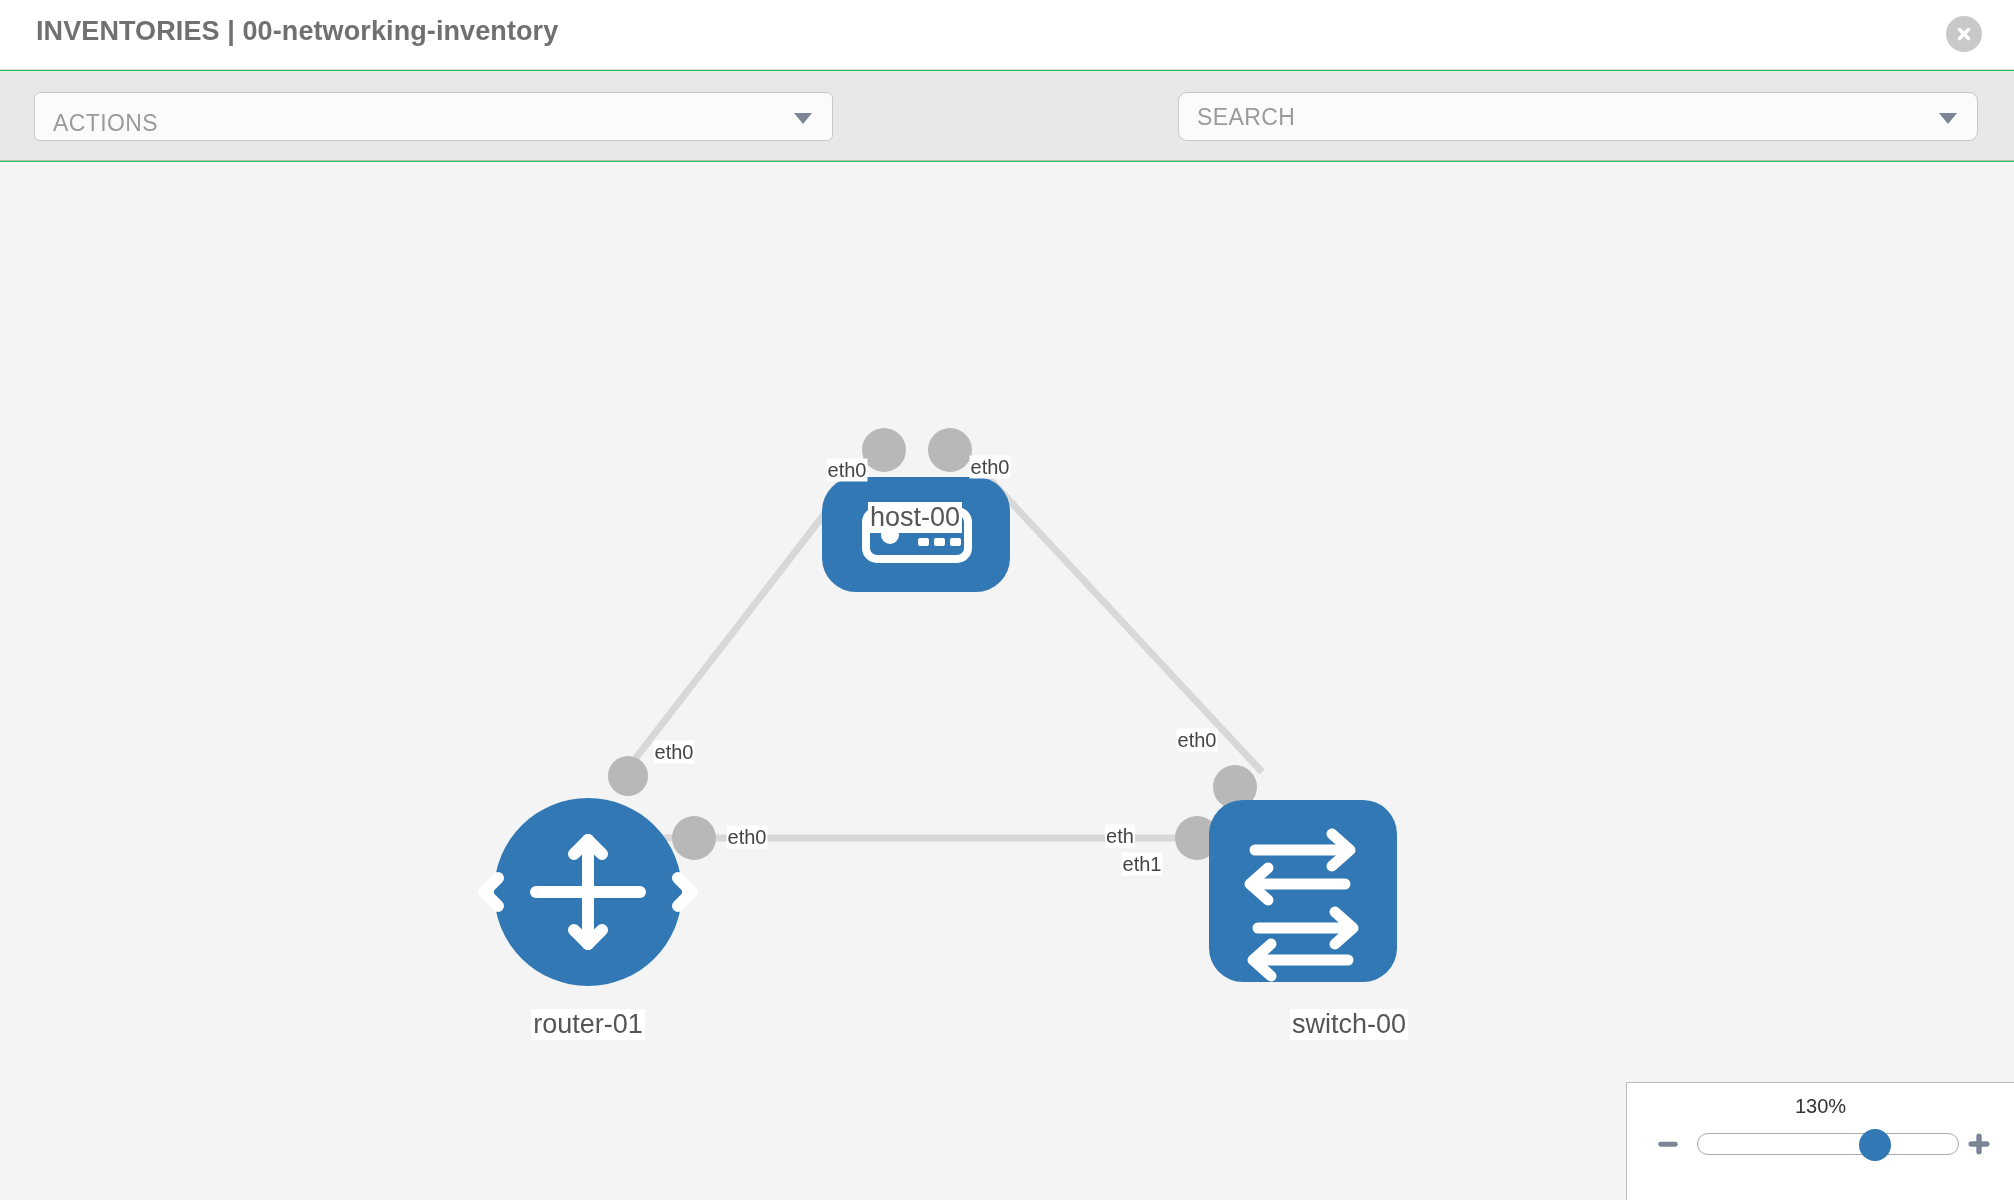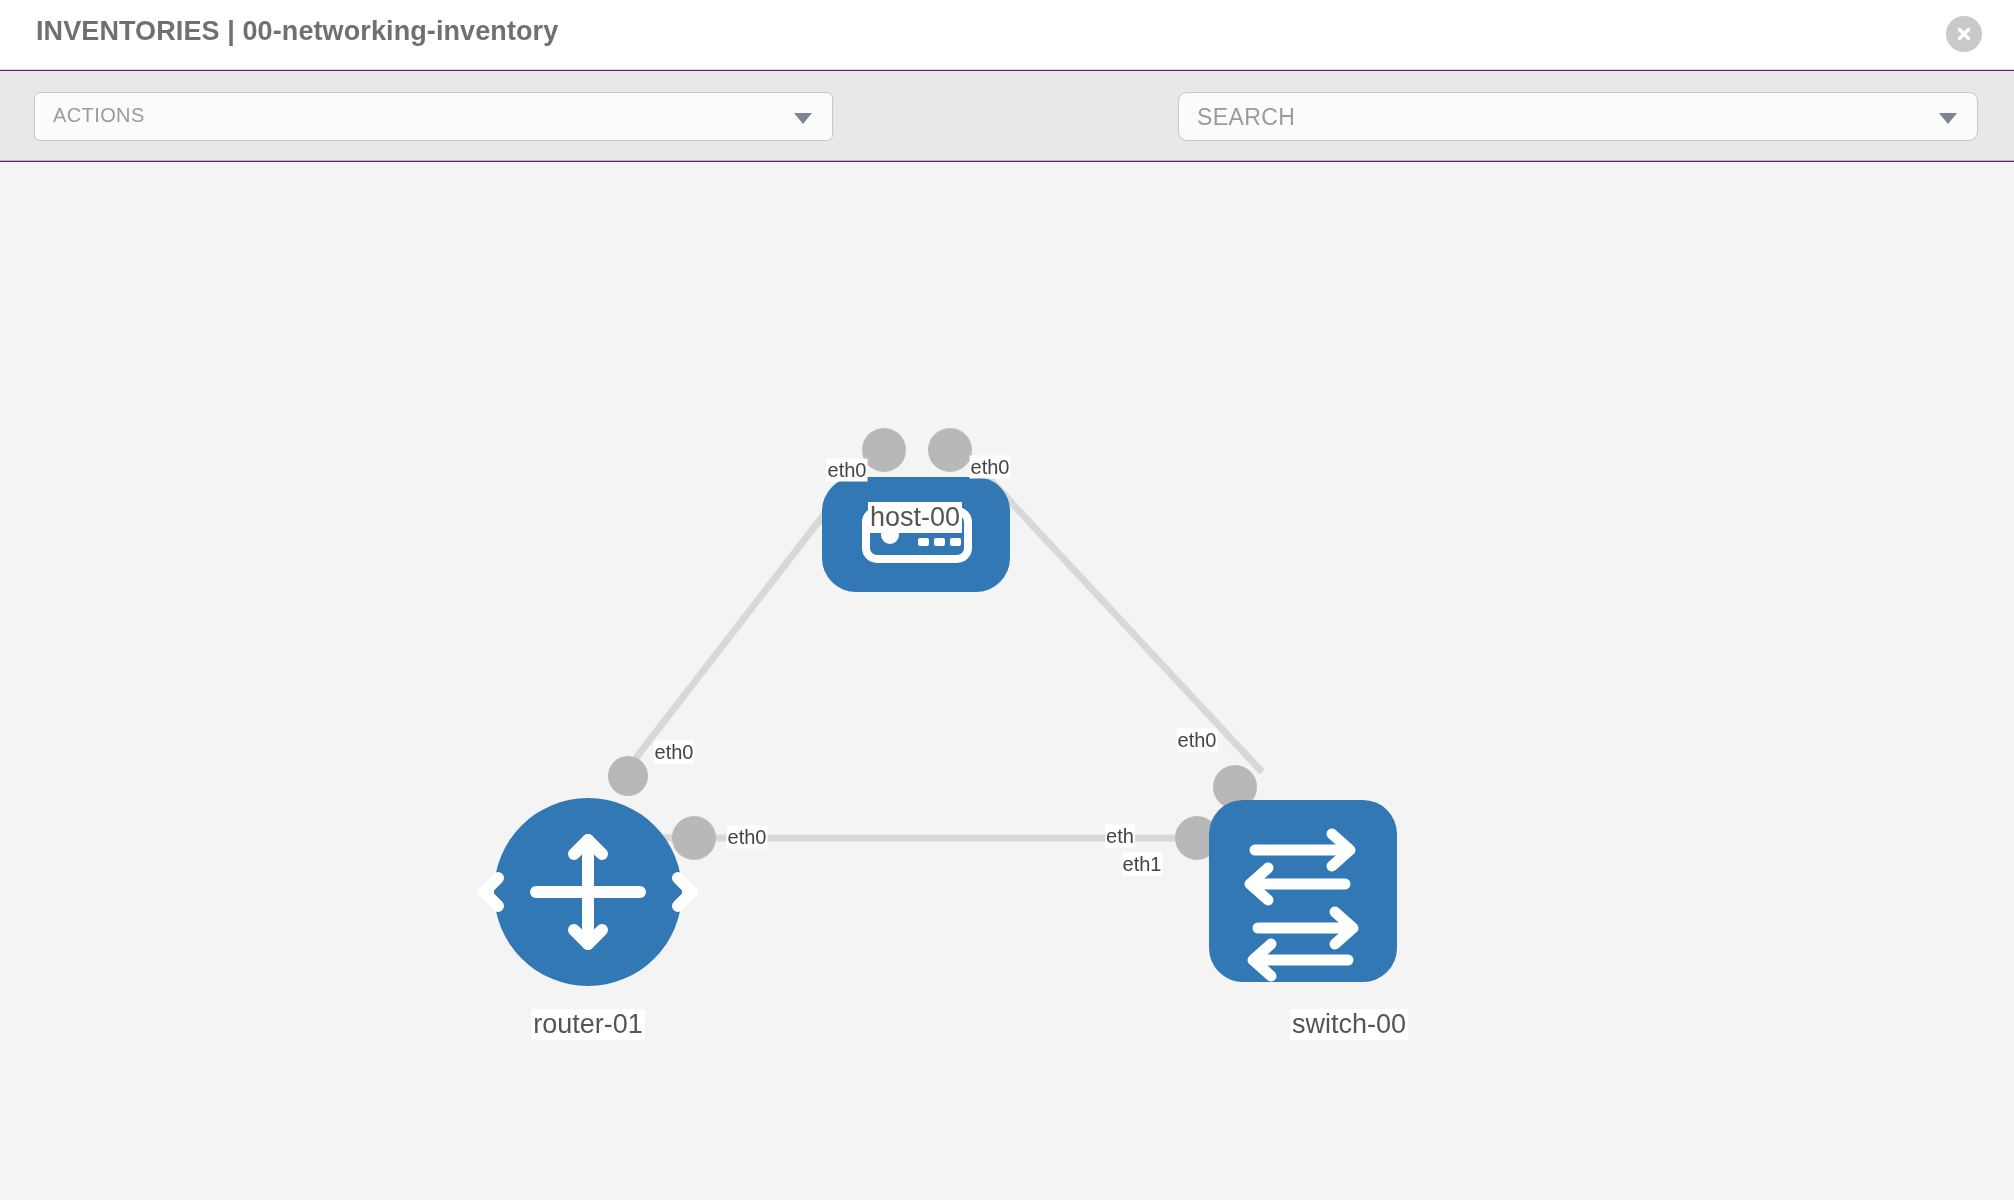--- a/index.html
+++ b/index.html
@@ -3,21 +3,21 @@
 <meta charset="utf-8">
 <title>Inventory Topology</title>
 <style>
   * { box-sizing: border-box; margin: 0; padding: 0; }
   html, body {
     width: 2014px; height: 1200px;
     font-family: "Liberation Sans", sans-serif;
     background: #f4f4f4;
     overflow: hidden;
   }
-  #app { position: relative; width: 2014px; height: 957px; background: #701a75; }
+  #app { position: relative; width: 2014px; height: 957px; background: #22c55e; }
 
   
   .header {
     position: absolute; top: 0; left: 0; right: 0; height: 70px;
     background: #ffffff;
     border-bottom: 1px solid #d7d7d7;
   }
   .page-title {
     position: absolute; left: 36px; top: 16px;
     font-size: 27px; font-weight: bold; color: #707070;
@@ -38,22 +38,22 @@
     border-bottom: 1px solid #b9b9b9;
   }
   .actions-select {
     position: absolute; left: 34px; top: 21px;
     width: 799px; height: 49px;
     background: #fbfbfb;
     border: 1px solid #c7c7c7; border-radius: 6px;
     cursor: pointer;
   }
   .actions-select .sel-label {
-    position: absolute; left: 18px; top: 11px;
-    font-size: 20px; color: #9b9b9b; letter-spacing: .4px;
+    position: absolute; left: 18px; top: 17px;
+    font-size: 23px; color: #9b9b9b; letter-spacing: .4px;
   }
   .caret {
     position: absolute; right: 20px; top: 20px;
     width: 0; height: 0;
     border-left: 9px solid transparent;
     border-right: 9px solid transparent;
     border-top: 11px solid #7c8593;
   }
   .tool-icon {
     position: absolute; top: 92px;
@@ -238,15 +238,35 @@
     <div class="node-label" style="left:1303px; top:847px;margin-left:46px;">switch-00</div>
 
     <div class="if-label" style="left:847px;  top:308px;">eth0</div>
     <div class="if-label" style="left:990px;  top:305px;">eth0</div>
     <div class="if-label" style="left:674px;  top:590px;">eth0</div>
     <div class="if-label" style="left:1197px; top:578px;">eth0</div>
     <div class="if-label" style="left:747px;  top:675px;">eth0</div>
     <div class="if-label" style="left:1120px; top:674px;">eth</div>
     <div class="if-label" style="left:1142px; top:702px;">eth1</div>
 
+    <div class="zoom-panel">
+      <div class="zoom-value">130%</div>
+
+      <div class="zoom-minus">
+        <svg width="26" height="26" viewBox="0 0 24 24">
+          <rect x="3" y="10" width="18" height="4.6" rx="2.3" fill="#7c8593"></rect>
+        </svg>
+      </div>
+
+      <div class="zoom-track">
+        <div class="zoom-thumb" id="zoom-thumb" style="left: 68%;"></div>
+      </div>
+
+      <div class="zoom-plus">
+        <svg width="28" height="28" viewBox="0 0 24 24">
+          <rect x="3" y="9.7" width="18" height="4.6" rx="2.3" fill="#7c8593"></rect>
+          <rect x="9.7" y="3" width="4.6" height="18" rx="2.3" fill="#7c8593"></rect>
+        </svg>
+      </div>
+    </div>
 
   </div>
 </div>
 
 </body></html>

